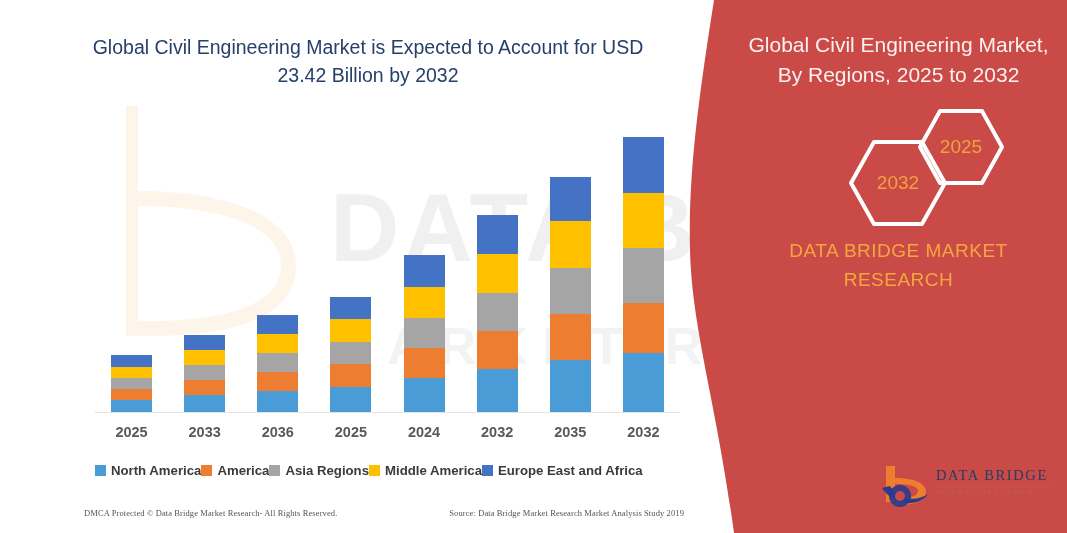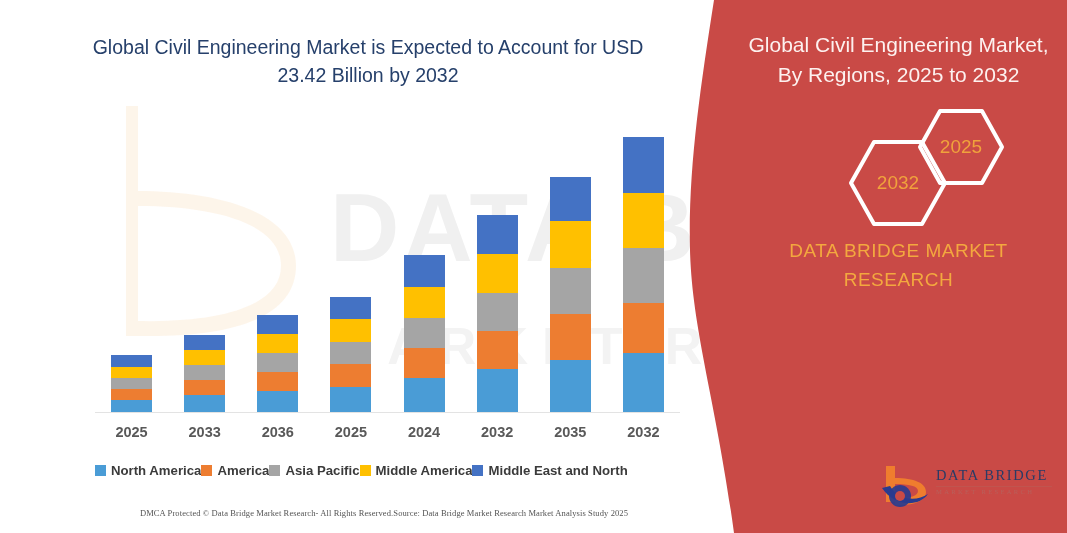--- a/index.html
+++ b/index.html
@@ -67,21 +67,21 @@
     flex-wrap:nowrap;
     margin-top:8px;
   }
   .lg-item { display:flex; align-items:center; gap:5px; }
   .lg-sw { width:11px; height:11px; display:inline-block; }
   .lg-lb { font-size:13.2px; font-weight:700; color:#3b3b3b; white-space:nowrap; }
 
   
   .footer {
     position:absolute; left:84px; top:508px; width:600px;
-    display:flex; justify-content:center; align-items:center;
+    display:flex; justify-content:space-between; align-items:center;
     font-family:"Liberation Serif", serif;
     font-size:8.5px; color:#545454; letter-spacing:.1px;
   }
 
   
   .red-panel {
     position:absolute; left:0; top:0; width:1067px; height:533px;
     pointer-events:none;
   }
   .red-content { position:absolute; left:730px; top:0; width:337px; height:533px; }
@@ -227,35 +227,35 @@
       <div class="lg-item">
         <span class="lg-sw" style="background: rgb(74, 156, 214);"></span>
         <span class="lg-lb">North America</span>
       </div>
       <div class="lg-item">
         <span class="lg-sw" style="background: rgb(237, 125, 49);"></span>
         <span class="lg-lb">America</span>
       </div>
       <div class="lg-item">
         <span class="lg-sw" style="background: rgb(165, 165, 165);"></span>
-        <span class="lg-lb">Asia Pacific</span>
+        <span class="lg-lb">Asia Regions</span>
       </div>
       <div class="lg-item">
         <span class="lg-sw" style="background: rgb(255, 192, 0);"></span>
         <span class="lg-lb">Middle America</span>
       </div>
       <div class="lg-item">
         <span class="lg-sw" style="background: rgb(68, 114, 196);"></span>
-        <span class="lg-lb">Middle East and North</span>
+        <span class="lg-lb">Europe East and Africa</span>
       </div>
     </div>
 
   <div class="footer">
     <span>DMCA Protected © Data Bridge Market Research-  All Rights Reserved.</span>
-    <span>Source: Data Bridge Market Research  Market Analysis Study 2025</span>
+    <span>Source: Data Bridge Market Research  Market Analysis Study 2019</span>
   </div>
 
   <div class="red-panel">
     <svg width="1067" height="533" viewBox="0 0 1067 533">
       <path d="M714 0 C700 90 688 170 690 250 C692 330 716 400 734 533 L1067 533 L1067 0 Z" fill="#c94a46"></path>
     </svg>
   </div>
 
   <div class="red-content">
     <div class="rp-title">Global Civil Engineering Market, By Regions, 2025 to 2032</div>

